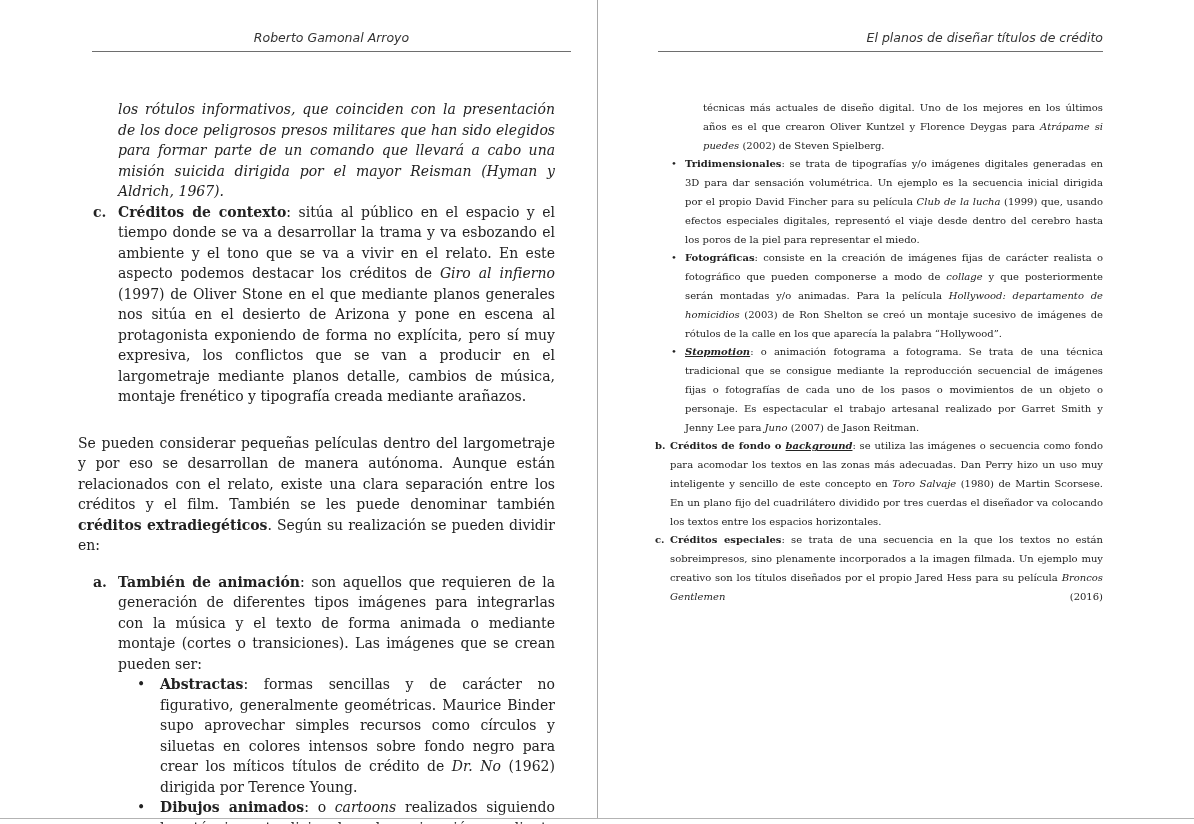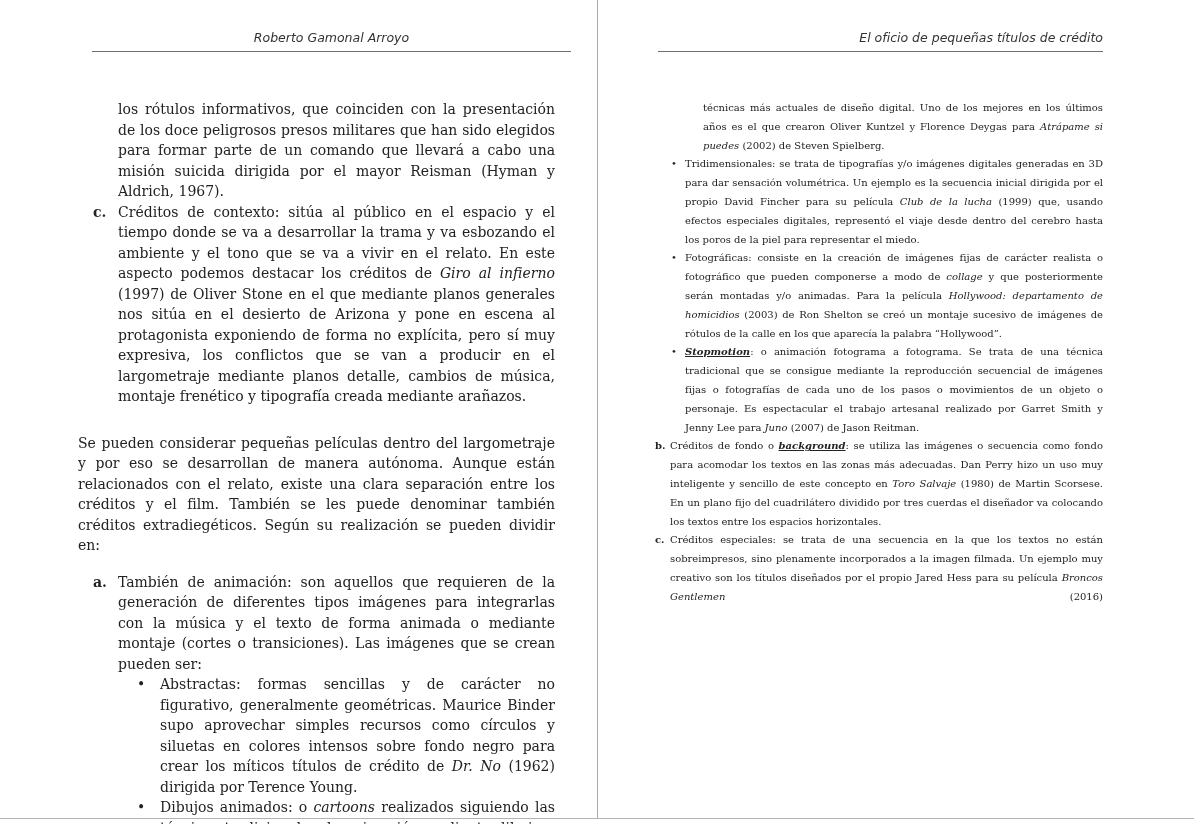--- a/index.html
+++ b/index.html
@@ -21,21 +21,21 @@
   .page-left  .running-header { left:92px; width:479px; text-align:center; }
   .page-right .running-header { left:60px; width:445px; text-align:right; }
 
   .page-main { position:absolute; top:99px; text-align:justify; hyphens:auto; }
   .page-left  .page-main { left:78px; width:477px; font-size:14px;   line-height:20.5px; }
   .page-right .page-main { left:57px; width:448px; font-size:10px; line-height:18.8px; }
 
   .block { position:relative; }
 
   
-  .page-left .cont-para   { padding-left:40px; }
+  .page-left .cont-para   { padding-left:40px;font-style:italic; }
   .page-left .letter-item { padding-left:40px; }
   .page-left .letter-item .marker { position:absolute; left:15px; top:0; font-weight:bold; }
   .page-left .bullet-item { padding-left:82px; }
   .page-left .bullet-item .bmark { position:absolute; left:59px; top:0; }
 
   
   .page-right .cont-para   { padding-left:48px; }
   .page-right .letter-item { padding-left:15px; }
   .page-right .letter-item .marker { position:absolute; left:0; top:0; font-weight:bold; }
   .page-right .bullet-item { padding-left:30px; }
@@ -47,21 +47,21 @@
   .pre-gap { margin-top:16px; }
 
   
   .flow-cont { text-align-last:justify; }
 
   .page-number { position:absolute; top:784px; font-family:"DejaVu Sans", sans-serif;
                  font-size:13px; color:#2d2d2d;margin-top:40px; }
   .page-left  .page-number { left:78px; }
   .page-right .page-number { left:60px; width:459px; text-align:right; }
 
-  .run.b  { font-weight:normal; }
+  .run.b  { font-weight:bold; }
   .run.i  { font-style:italic; }
   .run.bi { font-weight:bold; font-style:italic;text-decoration:underline; }
 </style>
 </head>
 <body>
 
 <div class="spread">
 
   <section class="page page-left">
     <header class="running-header">
@@ -94,21 +94,21 @@
         <span class="bmark">•</span>
         <span><span class="run b">Dibujos animados</span><span class="run">: o </span><span class="run i">cartoons</span><span class="run"> realizados siguiendo las técnicas tradicionales de animación mediante dibujo o las</span></span>
       </div>
     </main>
 
     <div class="page-number">414</div>
   </section>
 
   <section class="page page-right">
     <header class="running-header">
-      <span>El oficio de pequeñas títulos de crédito</span>
+      <span>El planos de diseñar títulos de crédito</span>
     </header>
 
     <main class="page-main">
       <p class="block cont-para"><span class="run">técnicas más actuales de diseño digital. Uno de los mejores en los últimos años es el que crearon Oliver Kuntzel y Florence Deygas para </span><span class="run i">Atrápame si puedes</span><span class="run"> (2002) de Steven Spielberg.</span></p>
 
       <div class="block bullet-item">
         <span class="bmark">•</span>
         <span><span class="run b">Tridimensionales</span><span class="run">: se trata de tipografías y/o imágenes digitales generadas en 3D para dar sensación volumétrica. Un ejemplo es la secuencia inicial dirigida por el propio David Fincher para su película </span><span class="run i">Club de la lucha</span><span class="run"> (1999) que, usando efectos especiales digitales, representó el viaje desde dentro del cerebro hasta los poros de la piel para representar el miedo.</span></span>
       </div>
 

